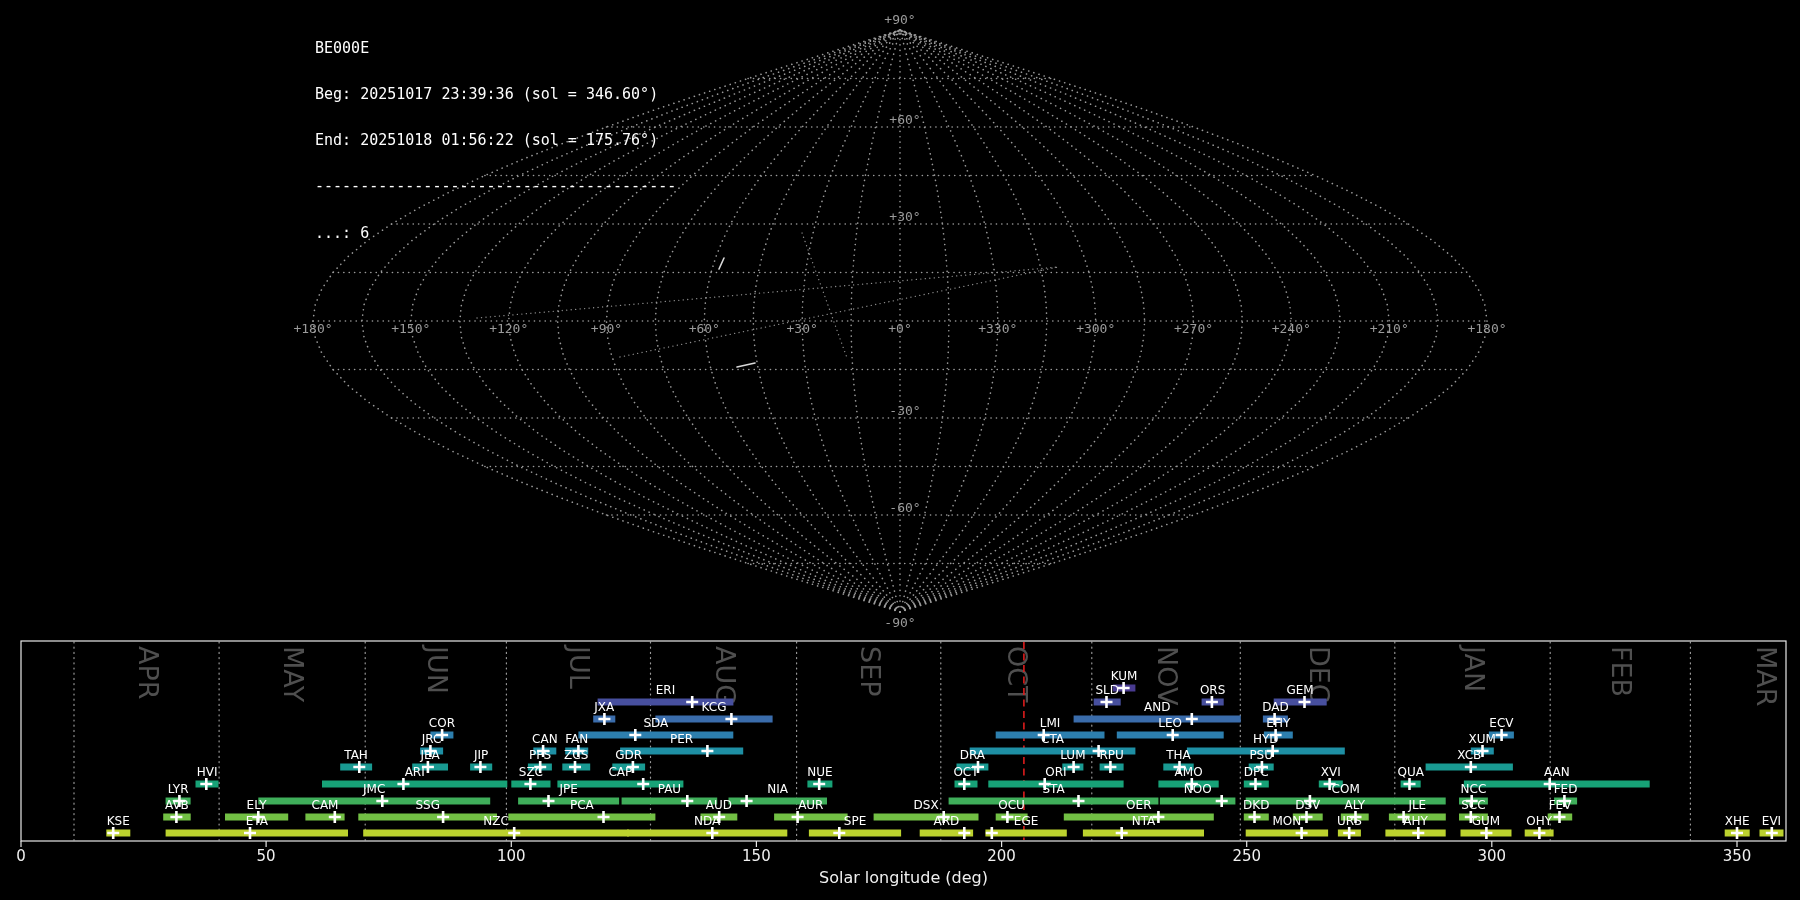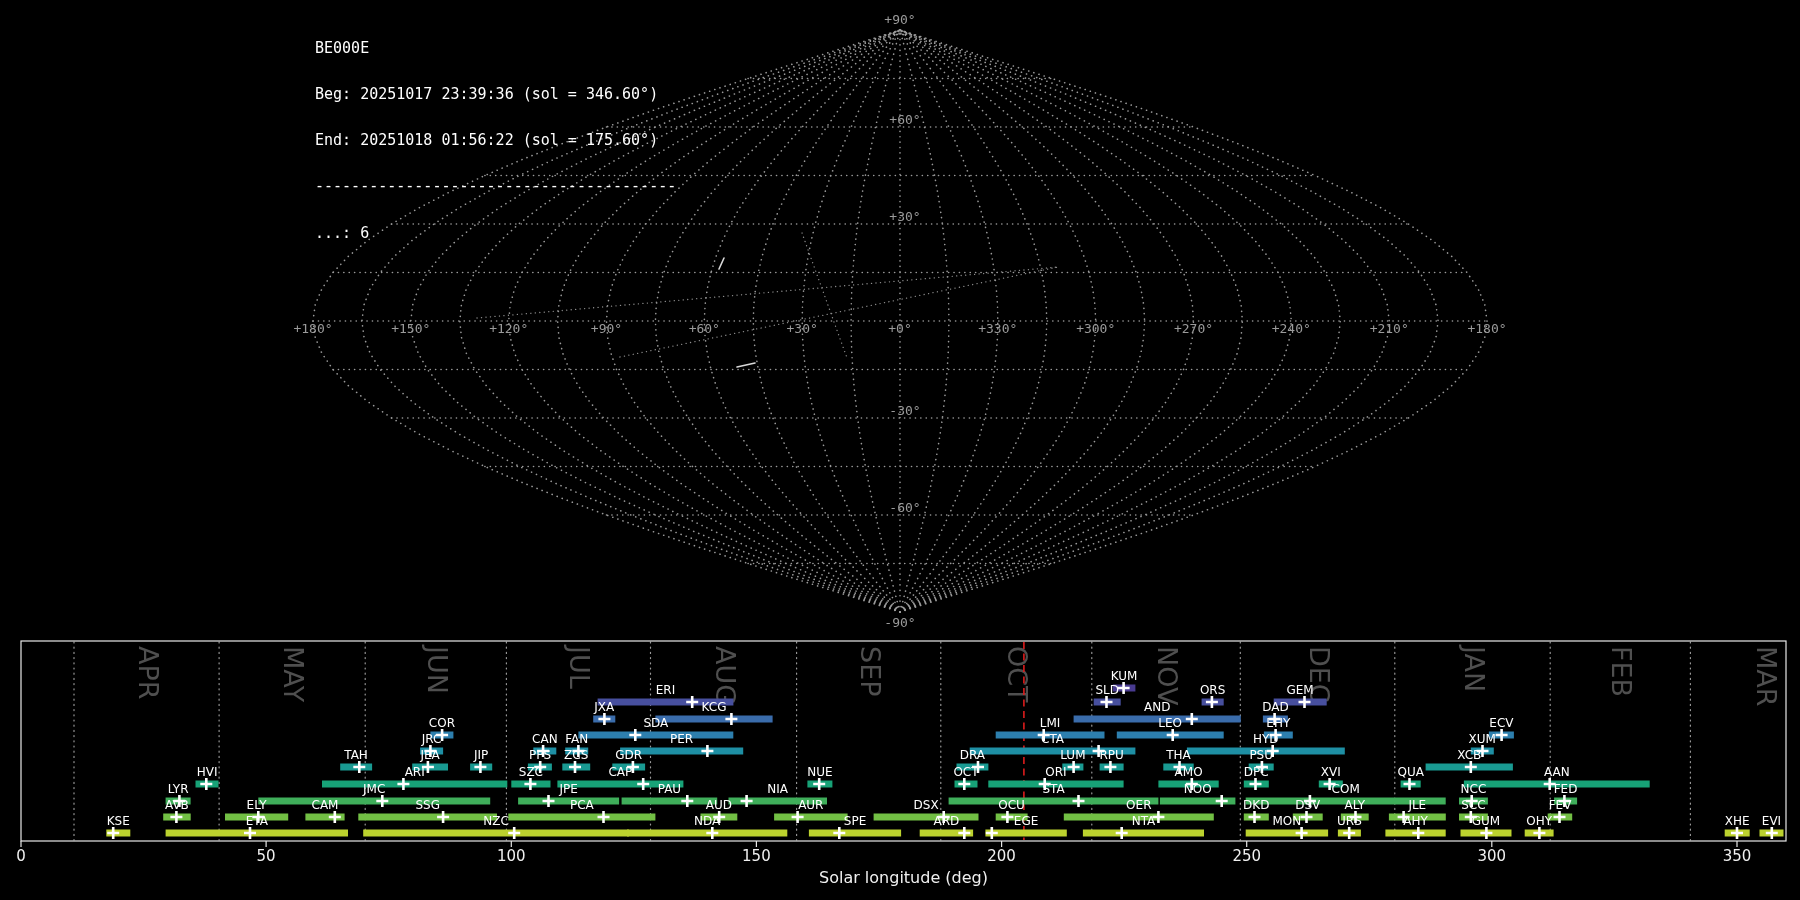--- a/index.html
+++ b/index.html
@@ -397,17 +397,17 @@
         <line x1="1491.8" y1="201" x2="1491.8" y2="207" stroke="#e8e8e8" stroke-width="1.2"></line>
         <text x="1491.8" y="221" fill="#f0f0f0" text-anchor="middle" font-size="15" font-family="&quot;DejaVu Sans&quot;,&quot;Liberation Sans&quot;,sans-serif">300</text>
         <line x1="1737.0" y1="201" x2="1737.0" y2="207" stroke="#e8e8e8" stroke-width="1.2"></line>
         <text x="1737.0" y="221" fill="#f0f0f0" text-anchor="middle" font-size="15" font-family="&quot;DejaVu Sans&quot;,&quot;Liberation Sans&quot;,sans-serif">350</text>
       </g>
       <text x="903.5" y="243" fill="#f0f0f0" text-anchor="middle" font-size="16" font-family="&quot;DejaVu Sans&quot;,&quot;Liberation Sans&quot;,sans-serif">Solar longitude (deg)</text>
     </svg>
   <div class="hdr">
     <div>BE000E</div>
     <div>Beg: 20251017 23:39:36 (sol = 346.60°)</div>
-    <div>End: 20251018 01:56:22 (sol = 175.60°)</div>
+    <div>End: 20251018 01:56:22 (sol = 175.76°)</div>
     <div>----------------------------------------</div>
     <div>...: 6</div>
   </div>
 </div>
 
 </body></html>

